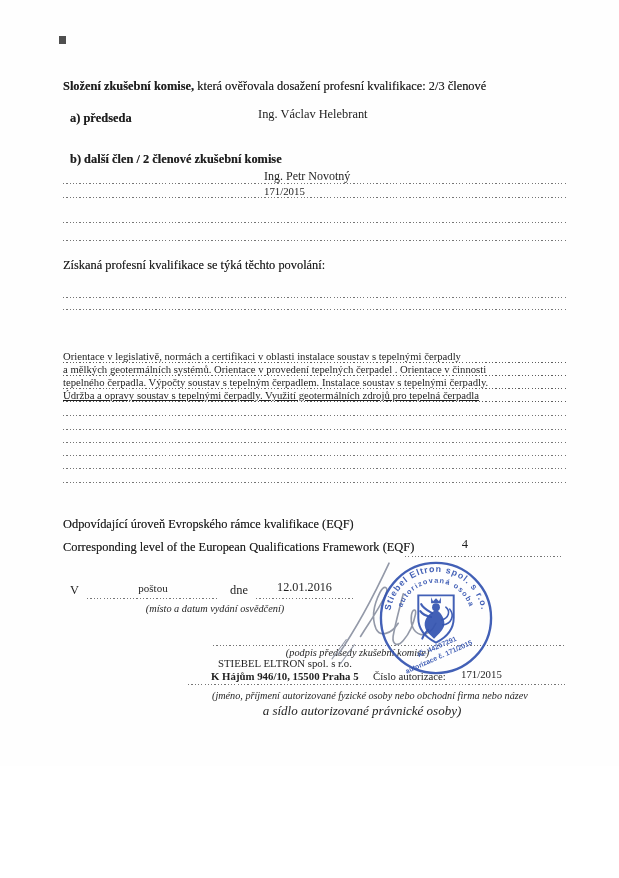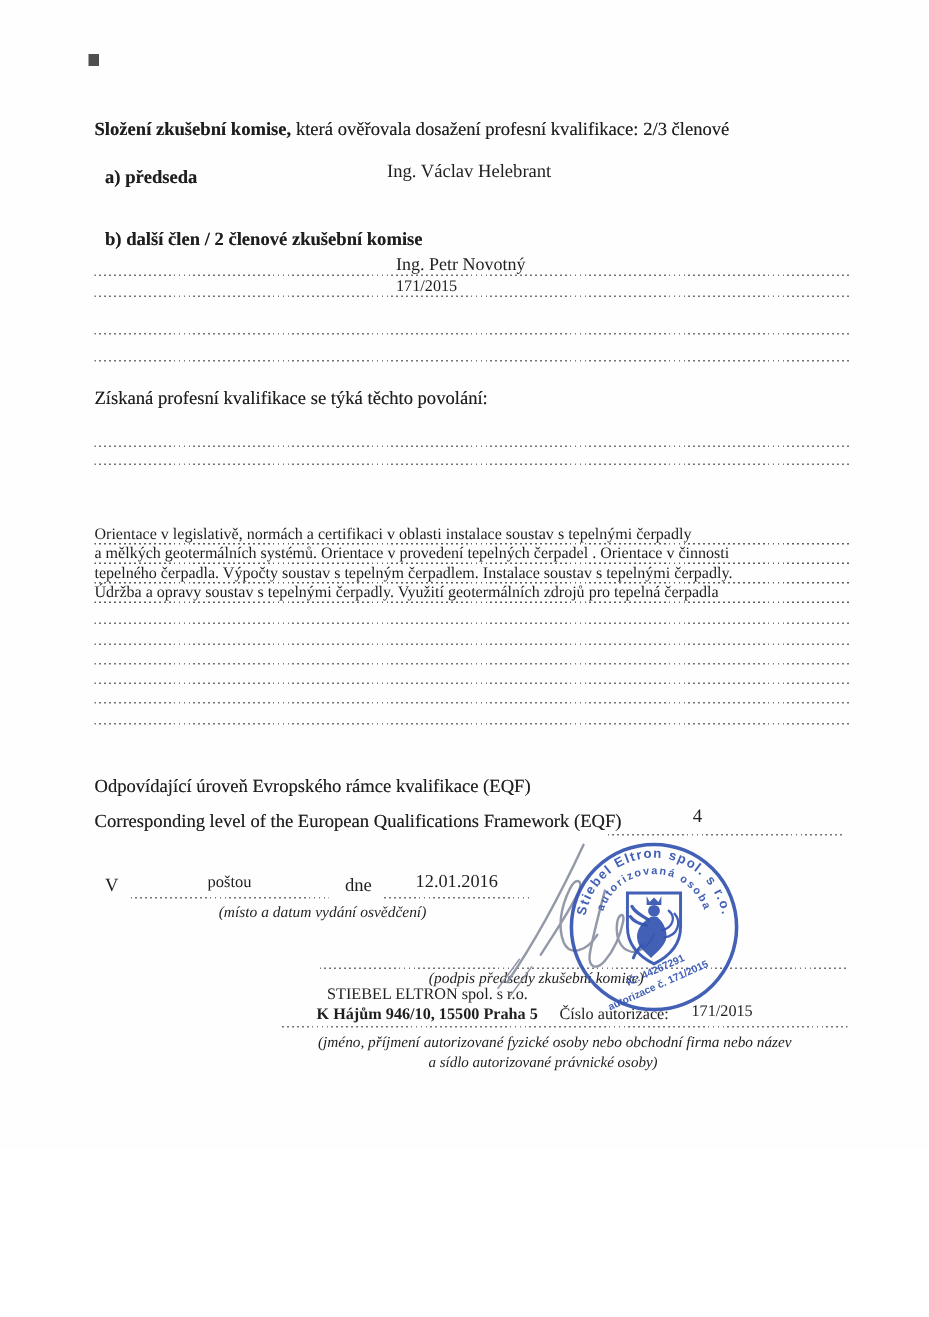--- a/index.html
+++ b/index.html
@@ -49,21 +49,21 @@
   <div class="dotline" style="left:63px;top:222px;width:503px;"></div>
   <div class="dotline" style="left:63px;top:240px;width:503px;"></div>
 
   <div class="t lbl fuzz" style="left:63px;top:258px;">Získaná profesní kvalifikace se týká těchto povolání:</div>
   <div class="dotline" style="left:63px;top:297px;width:503px;"></div>
   <div class="dotline" style="left:63px;top:309px;width:503px;"></div>
 
   <div class="comp-row" style="top:350px;">Orientace v legislativě, normách a certifikaci v oblasti instalace soustav s tepelnými čerpadly</div>
   <div class="comp-row" style="top:363px;">a mělkých geotermálních systémů. Orientace v provedení tepelných čerpadel . Orientace v činnosti</div>
   <div class="comp-row" style="top:376px;">tepelného čerpadla. Výpočty soustav s tepelným čerpadlem. Instalace soustav s tepelnými čerpadly.</div>
-  <div class="comp-row" style="top:389px;">Údržba a opravy soustav s tepelnými čerpadly. Využití geotermálních zdrojů pro tepelná čerpadla</div>
+  <div class="comp-row" style="top:389px;text-decoration:underline;">Údržba a opravy soustav s tepelnými čerpadly. Využití geotermálních zdrojů pro tepelná čerpadla</div>
 
   <div class="dotline" style="left:63px;top:415px;width:503px;"></div>
   <div class="dotline" style="left:63px;top:429px;width:503px;"></div>
   <div class="dotline" style="left:63px;top:442px;width:503px;"></div>
   <div class="dotline" style="left:63px;top:455px;width:503px;"></div>
   <div class="dotline" style="left:63px;top:468px;width:503px;"></div>
   <div class="dotline" style="left:63px;top:482px;width:503px;"></div>
 
   <div class="t lbl fuzz" style="left:63px;top:517px;">Odpovídající úroveň Evropského rámce kvalifikace (EQF)</div>
   <div class="t lbl fuzz" style="left:63px;top:540px;">Corresponding level of the European Qualifications Framework (EQF)</div>
@@ -79,21 +79,21 @@
   <div class="t cap" style="left:95px;top:603px;width:240px;text-align:center;">(místo a datum vydání osvědčení)</div>
 
   <div class="dotline" style="left:213px;top:645px;width:352px;"></div>
   <div class="t cap" style="left:245px;top:647px;width:225px;text-align:center;">(podpis předsedy zkušební komise)</div>
   <div class="t small" style="left:218px;top:657px;">STIEBEL ELTRON spol. s r.o.</div>
   <div class="t small" style="left:211px;top:670px;font-weight:bold;">K Hájům 946/10, 15500 Praha 5</div>
   <div class="t small" style="left:373px;top:670px;">Číslo autorizace:</div>
   <div class="t small" style="left:461px;top:668px;">171/2015</div>
   <div class="dotline" style="left:188px;top:684px;width:377px;"></div>
   <div class="t" style="left:212px;top:690px;width:300px;text-align:center;font-size:10.2px;font-style:italic;">(jméno, příjmení autorizované fyzické osoby nebo obchodní firma nebo název</div>
-  <div class="t" style="left:212px;top:703px;width:300px;text-align:center;font-size:10px;font-style:italic;">a sídlo autorizované právnické osoby)</div>
+  <div class="t" style="left:212px;top:703px;width:300px;text-align:center;font-size:13px;font-style:italic;">a sídlo autorizované právnické osoby)</div>
 
   <svg style="left:330px;top:553px;" width="114" height="114" viewBox="0 0 112 112">
     <g fill="none" stroke="#8e94a4" stroke-width="1.6" stroke-linecap="round" opacity="0.95">
       <path d="M8 100 C26 74 44 40 58 10"></path>
       <path d="M30 82 C40 66 50 52 55 40 C58 33 53 31 49 39 C43 51 41 64 45 74 C49 83 60 80 67 69"></path>
       <path d="M72 40 C68 55 64 70 62 82 C61 91 67 92 72 86 C78 79 82 70 84 60 C85 54 81 55 80 61 C79 69 81 78 89 80 C95 81 101 76 104 69"></path>
       <path d="M2 104 L16 85" stroke-width="1"></path>
       <path d="M10 109 L24 90" stroke-width="1"></path>
     </g>
   </svg>

